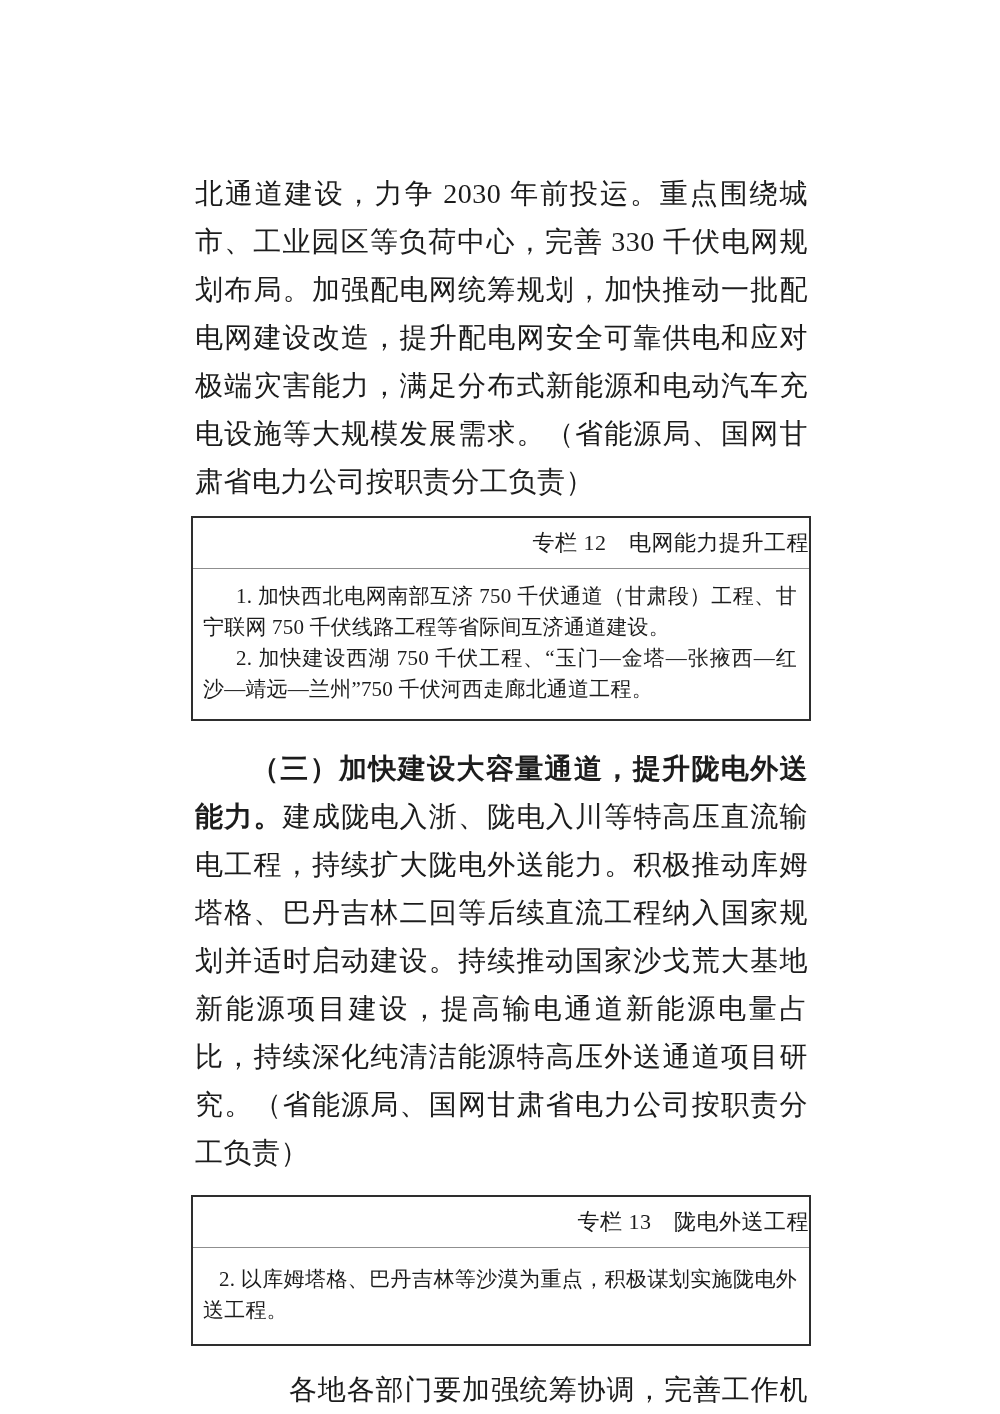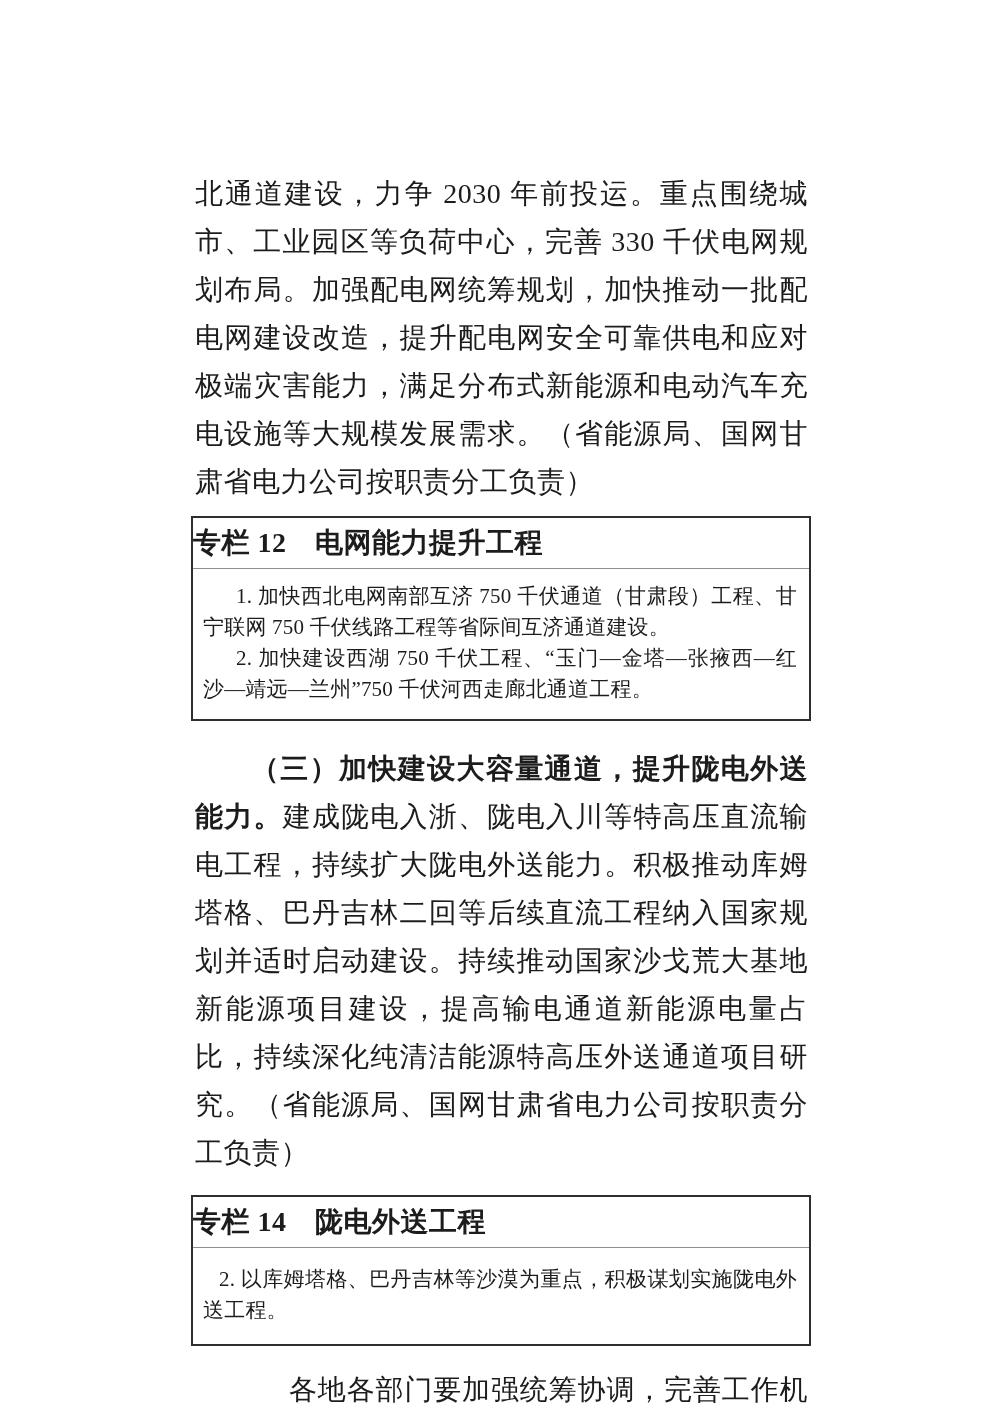--- a/index.html
+++ b/index.html
@@ -24,23 +24,23 @@
   }
   .indent2 { text-indent: 2em; }
   .lead-bold { font-weight: bold; }
 
   .callout-box {
     border: 2px solid #2e2e2e;
     margin: 10px -3px 0 -4px;
     background: #ffffff;
   }
   .box-title {
-    text-align: left;
-    font-weight: bold;
-    font-size: 28px;
+    text-align: right;
+    font-weight: normal;
+    font-size: 22px;
     line-height: 50px;
     letter-spacing: 0.5px;
     border-bottom: 1px solid #8f8f8f;
   }
   .box-body { padding: 12px 12px 14px 10px; }
   .box-item {
     font-size: 21px;
     line-height: 31px;
     text-align: justify;
     letter-spacing: 0.2px;
@@ -74,21 +74,21 @@
       <div class="box-title">专栏 12　电网能力提升工程</div>
       <div class="box-body">
         <div class="box-item">1. 加快西北电网南部互济 750 千伏通道（甘肃段）工程、甘宁联网 750 千伏线路工程等省际间互济通道建设。</div>
         <div class="box-item">2. 加快建设西湖 750 千伏工程、“玉门—金塔—张掖西—红沙—靖远—兰州”750 千伏河西走廊北通道工程。</div>
       </div>
     </section>
 
     <p class="body-text indent2 para-section"><span class="lead-bold">（三）加快建设大容量通道，提升陇电外送能力。</span><span>建成陇电入浙、陇电入川等特高压直流输电工程，持续扩大陇电外送能力。积极推动库姆塔格、巴丹吉林二回等后续直流工程纳入国家规划并适时启动建设。持续推动国家沙戈荒大基地新能源项目建设，提高输电通道新能源电量占比，持续深化纯清洁能源特高压外送通道项目研究。（省能源局、国网甘肃省电力公司按职责分工负责）</span></p>
 
     <section class="callout-box box-13">
-      <div class="box-title">专栏 14　陇电外送工程</div>
+      <div class="box-title">专栏 13　陇电外送工程</div>
       <div class="box-body">
         <div class="box-item">2. 以库姆塔格、巴丹吉林等沙漠为重点，积极谋划实施陇电外送工程。</div>
       </div>
     </section>
 
     <p class="body-text indent2 para-closing">各地各部门要加强统筹协调，完善工作机制，细化落实举</p>
 
     <div class="page-number">— 15 —</div>
 
   </div>

